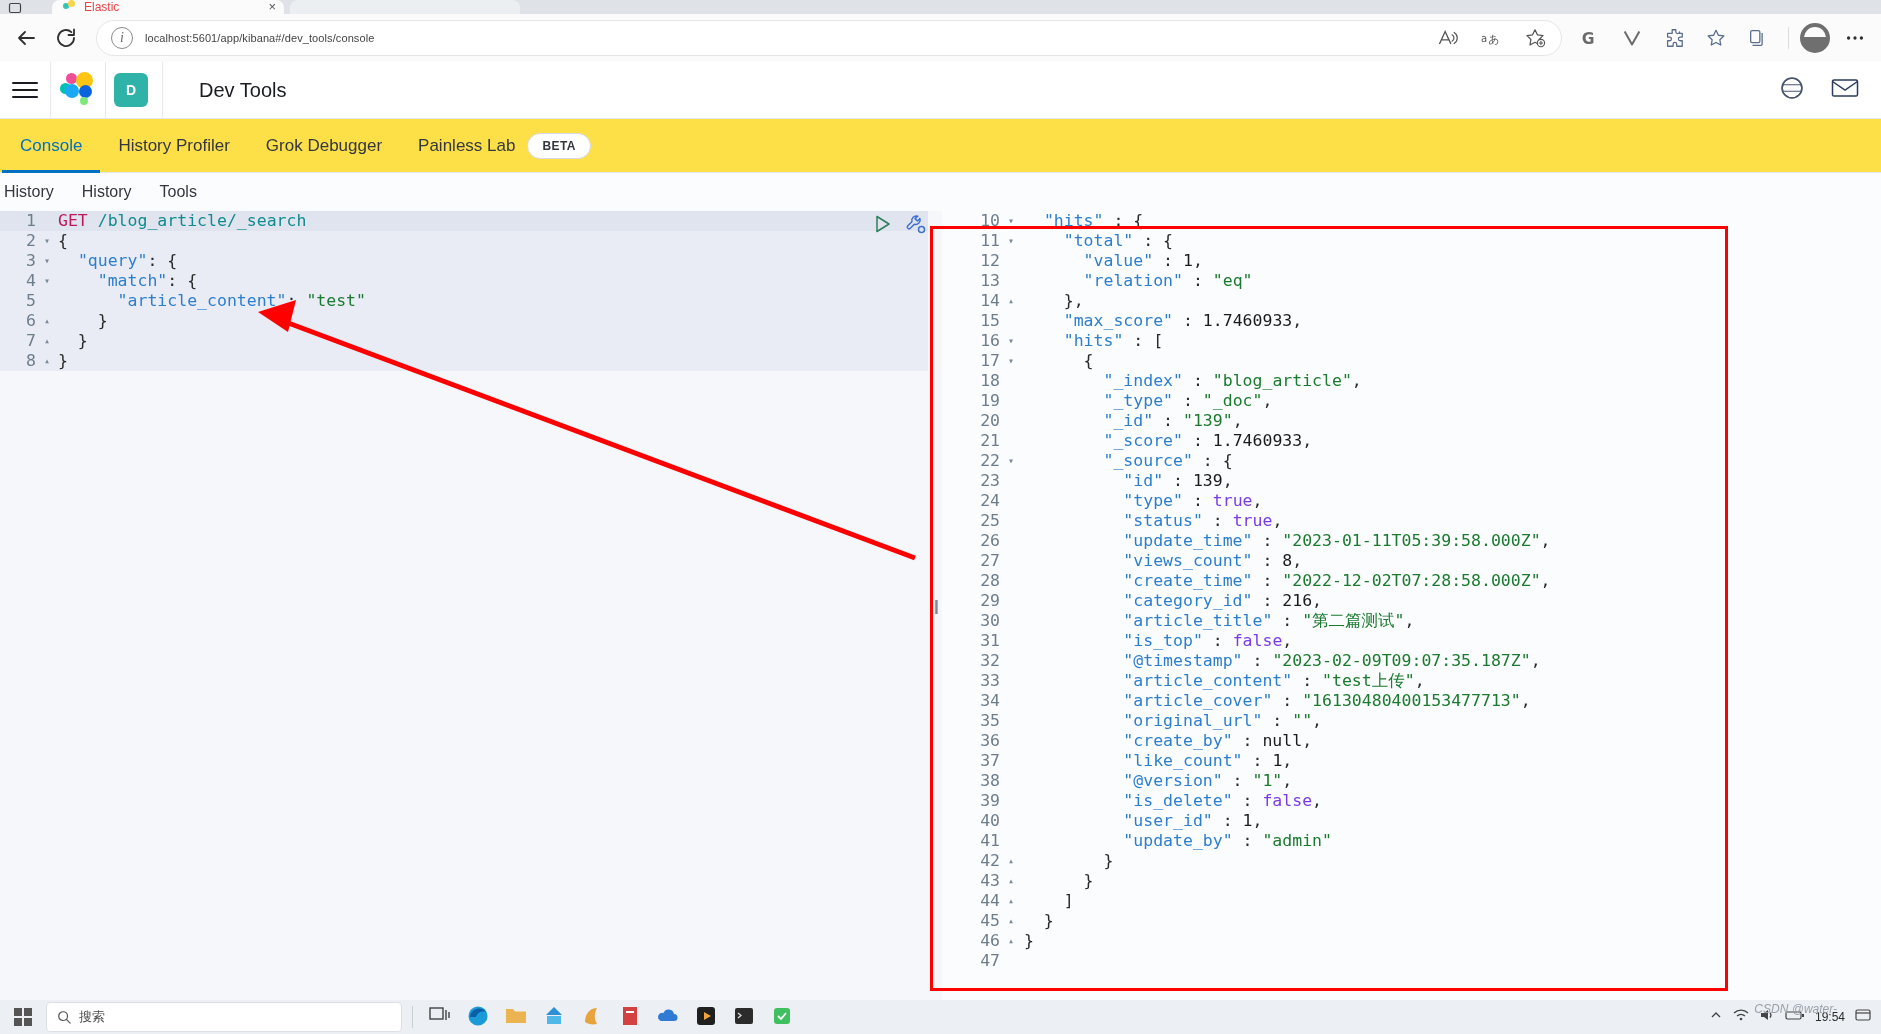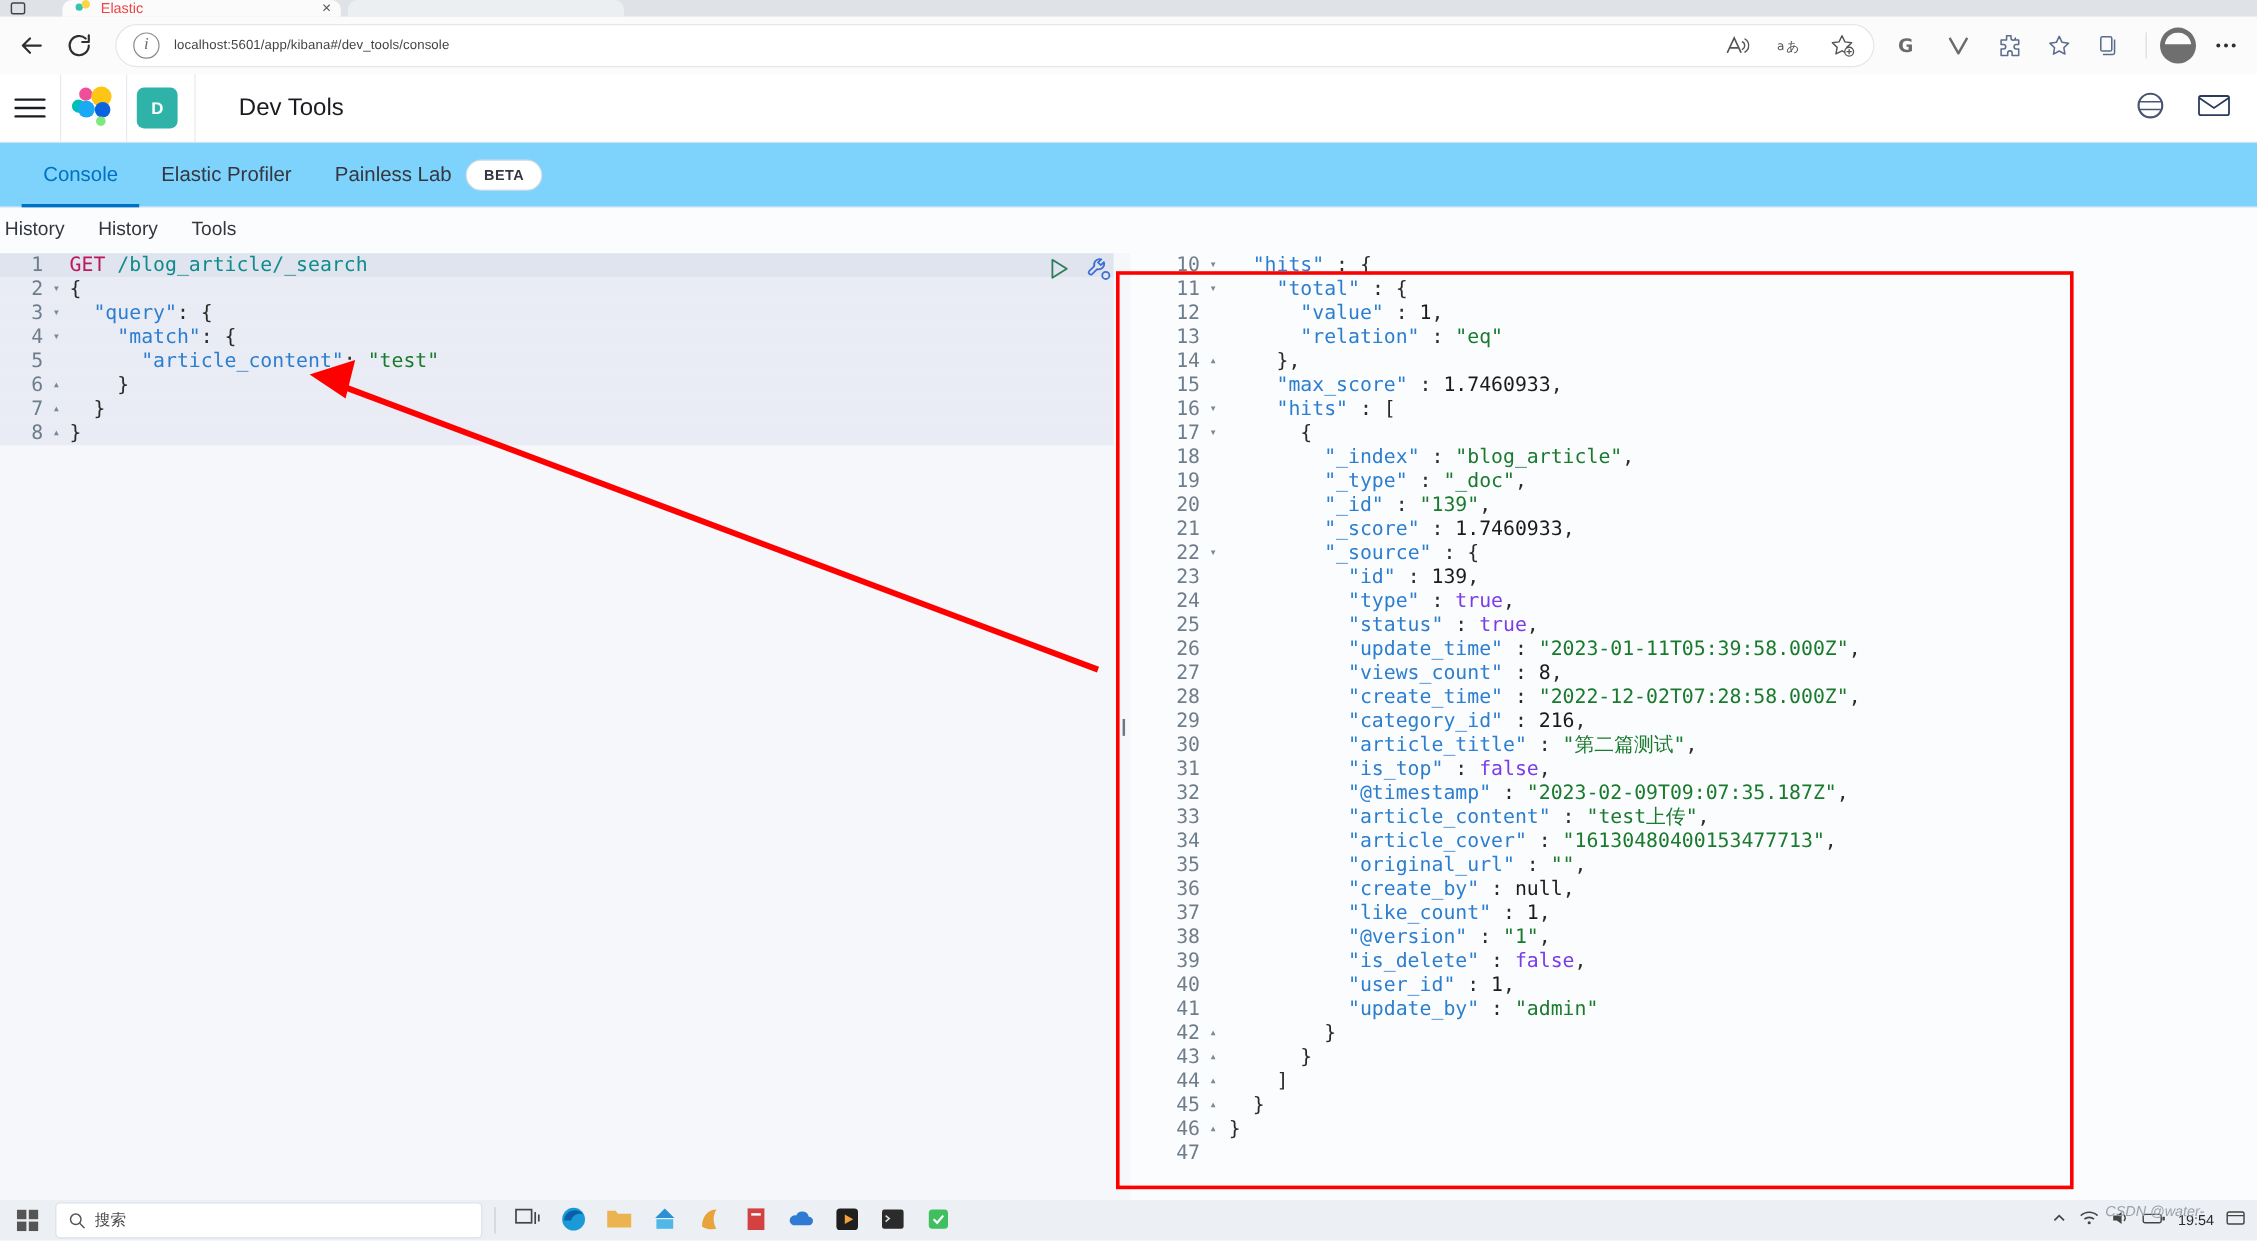--- a/index.html
+++ b/index.html
@@ -118,22 +118,22 @@
   .kb-app-title {
     font-size: 20px; color: #1a1c21; margin-left: 28px; font-weight: 400;
   }
   .kb-header-right {
     margin-left: auto; display: flex; align-items: center; gap: 26px;
     padding-right: 22px;
   }
 
   .kb-tabs {
     position: absolute; left: 0; top: 119px; width: 1881px; height: 54px;
-    background: #7dd3fc; border-bottom: 1px solid #e3e6ec;
-    display: flex; align-items: center; padding-left: 18px;
+    background: #fde047; border-bottom: 1px solid #e3e6ec;
+    display: flex; align-items: center; padding-left: 2px;
   }
   .kb-tab {
     font-size: 17px; color: #343741; padding: 0 18px; height: 54px;
     display: flex; align-items: center; position: relative;
     white-space: nowrap;
   }
   .kb-tab.active { color: #0071c2; }
   .kb-tab.active::after {
     content: ""; position: absolute; left: 0; right: 0; bottom: 0;
     height: 3px; background: #0071c2;
@@ -374,21 +374,22 @@
       <svg width="28" height="24" viewBox="0 0 28 24">
         <rect x="1.5" y="4" width="25" height="16" rx="1.6" fill="none" stroke="#2b3b5b" stroke-width="1.5"></rect>
         <path d="M1.5 5.5L14 14 26.5 5.5" fill="none" stroke="#2b3b5b" stroke-width="1.5"></path>
       </svg>
     </span>
   </div>
 </div>
 
 <div class="kb-tabs">
   <div class="kb-tab active">Console</div>
-  <div class="kb-tab">Elastic Profiler</div>
+  <div class="kb-tab">History Profiler</div>
+  <div class="kb-tab">Grok Debugger</div>
   <div class="kb-tab">Painless Lab</div>
   <span class="beta-badge">BETA</span>
 </div>
 
 <div class="kb-submenu">
   <span class="mi">History</span>
   <span class="mi">History</span>
   <span class="mi">Tools</span>
 </div>
 

